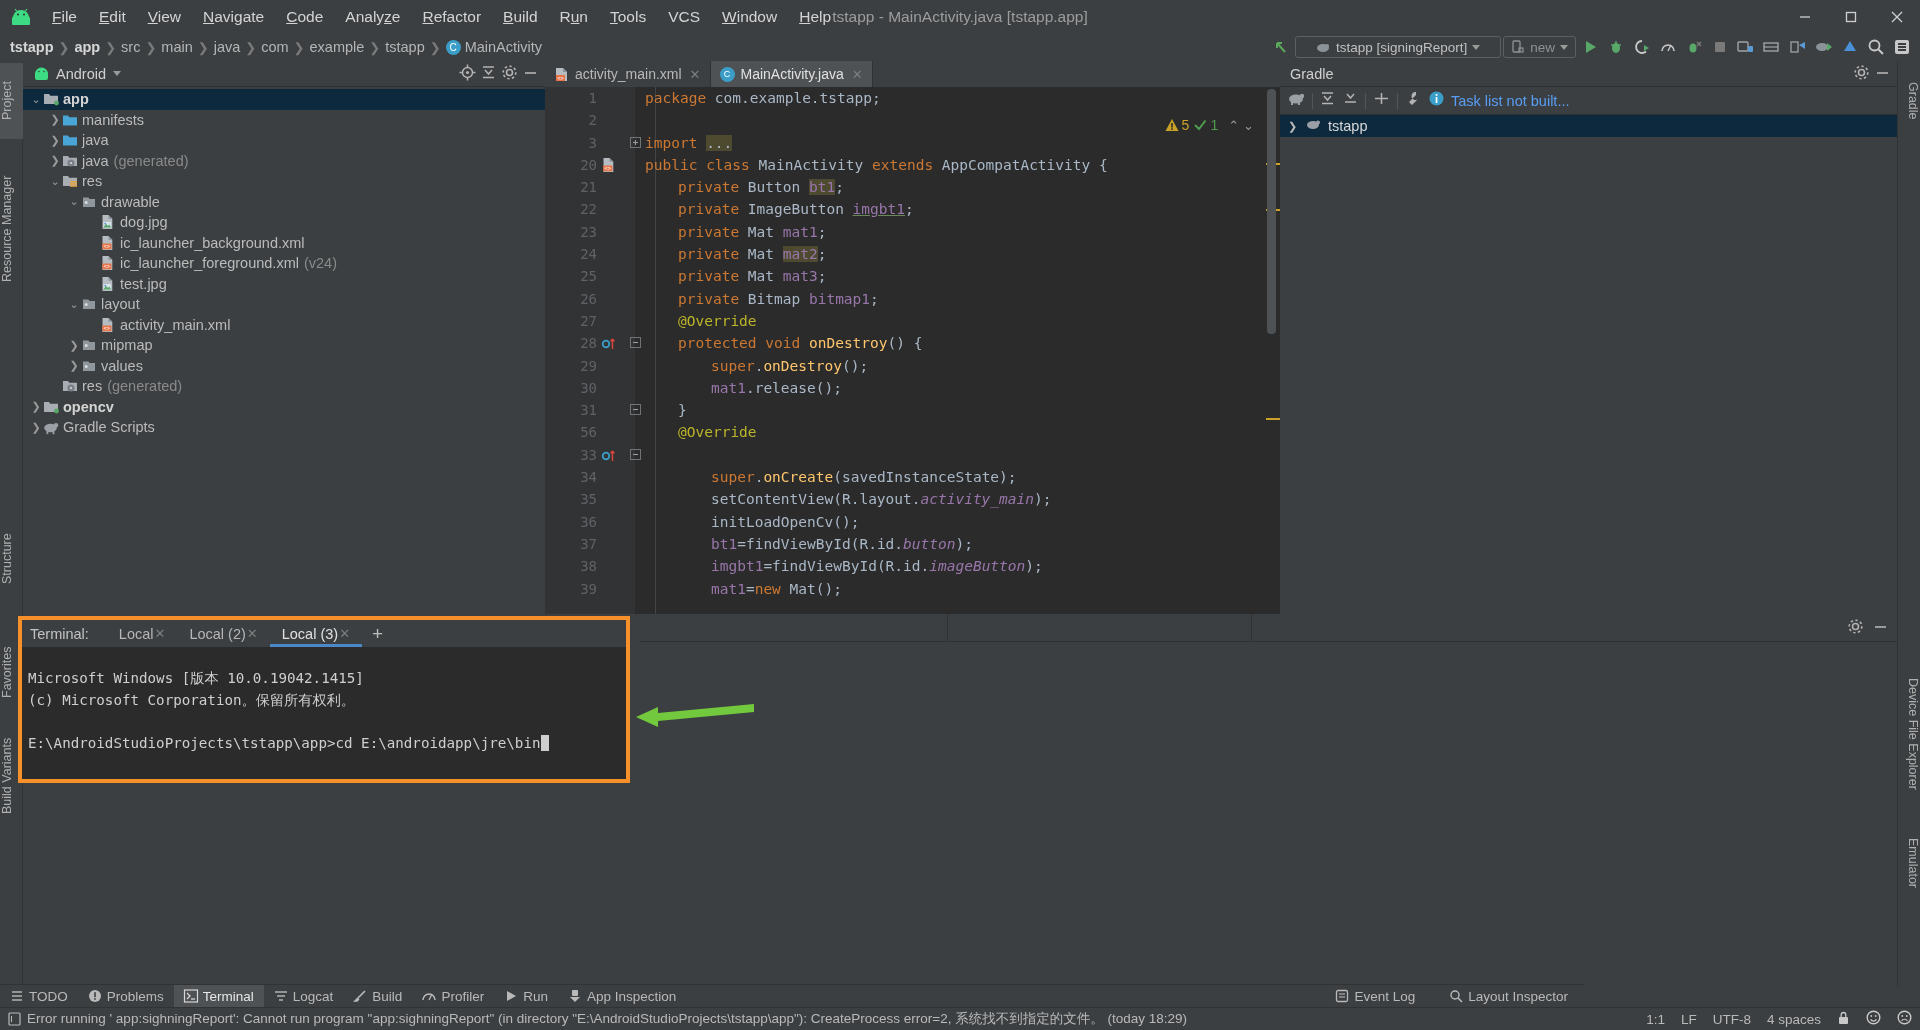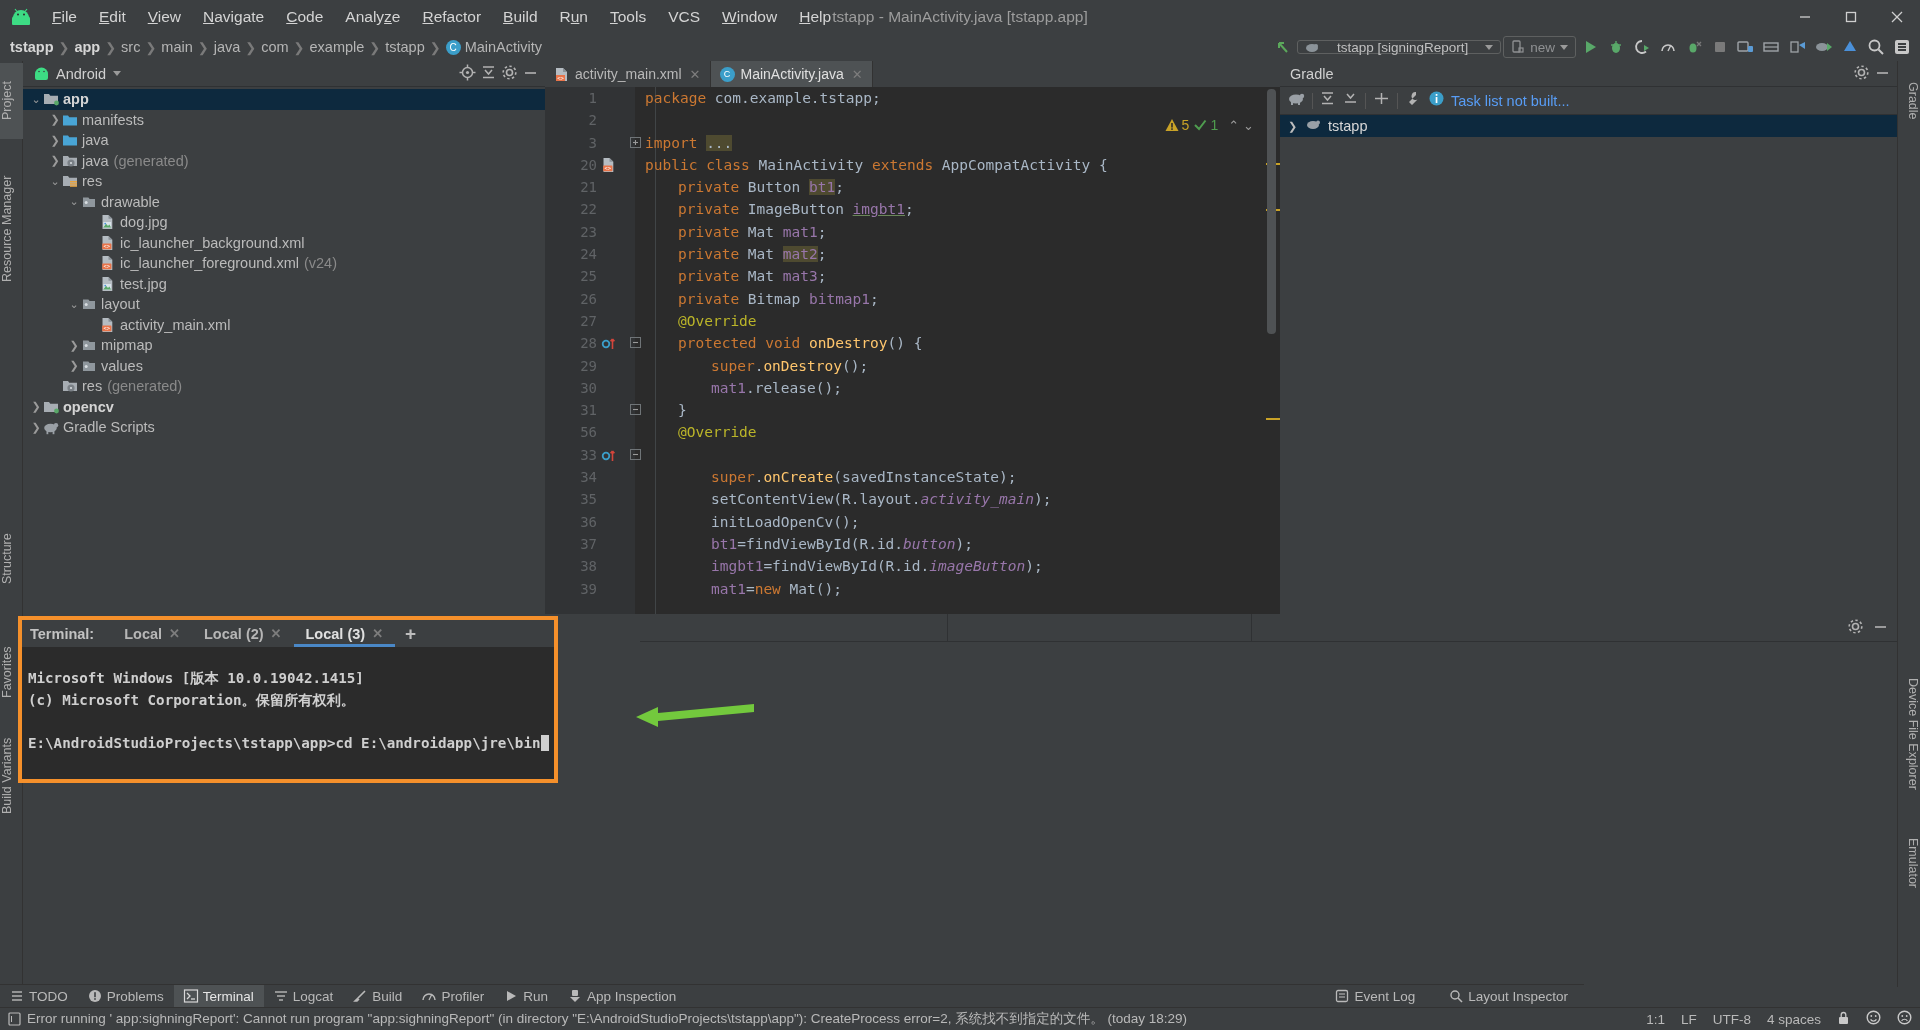--- a/index.html
+++ b/index.html
@@ -44,22 +44,22 @@
   .crumb-cls {
     width: 15px; height: 15px; border-radius: 50%; background: #3b9ec9;
     color: #fff; font-size: 10px; display: inline-flex; align-items: center; justify-content: center;
     margin-right: 4px;
   }
   .toolbar-right {
     position: absolute; right: 0; top: 0; height: 28px; display: flex; align-items: center; gap: 2px; padding-right: 6px;
   }
   .tb-icon { width: 24px; height: 22px; display:flex; align-items:center; justify-content:center; }
   .runcfg {
-    display: flex; align-items: center; gap: 17px; border: 1px solid #5e6060; border-radius: 3px;
-    height: 14px; padding: 0 7px; font-size: 13.5px; color: #c0c0c0;
+    display: flex; align-items: center; gap: 5px; border: 1px solid #5e6060; border-radius: 3px;
+    height: 22px; padding: 0 20px; font-size: 13.5px; color: #c0c0c0;
   }
   .devsel {
     display: flex; align-items: center; gap: 5px; border: 1px solid #5e6060; border-radius: 3px;
     height: 22px; padding: 0 7px; font-size: 13.5px; color: #8f9193;
   }
   .caret { width:0;height:0;border-left:4px solid transparent;border-right:4px solid transparent;border-top:5px solid #9a9a9a; }
 
   
   .leftstrip {
     position: absolute; top: 61px; left: 0; width: 23px; bottom: 43px; background: #3c3f41;
@@ -170,27 +170,27 @@
   
   .botright {
     position: absolute; left: 640px; top: 614px; right: 23px; height: 160px; background: #3c3f41;
   }
   .br-hdr { height: 28px; border-bottom: 1px solid #2f3133; position: relative; }
   .br-hdr .acts { position:absolute; right: 8px; top: 0; height: 28px; display:flex; align-items:center; gap: 8px; }
   .br-div { position: absolute; top: 0; bottom: 0; width: 1px; background: #2f3133; }
 
   
   .terminal {
-    position: absolute; left: 18px; top: 616px; width: 540px; height: 167px;
-    border: 4px solid #f5902b; background: #3c3f41; font-weight: bold;
+    position: absolute; left: 18px; top: 616px; width: 612px; height: 167px;
+    border: 4px solid #f5902b; background: #3c3f41;
   }
   .term-tabs { height: 27px; background: #3c3f41; display: flex; align-items: center; padding-left: 8px; gap: 0; }
   .tt-label { font-size: 14.5px; color: #c2c2c2; margin-right: 18px; }
   .tt {
-    position: relative; display: flex; align-items: center; gap: 7px; padding: 0 12px; height: 27px;
+    position: relative; display: flex; align-items: center; gap: 1px; padding: 0 12px; height: 27px;
     font-size: 14.5px; color: #b6b6b6;
   }
   .tt.active { color: #e0e0e0; }
   .tt.active:after {
     content: ""; position: absolute; left: 0; right: 0; bottom: 0; height: 3px; background: #4a88c7;
   }
   .tt .x { color: #7d7d7d; font-size: 13px; }
   .tplus { font-size: 19px; color: #bdbdbd; padding: 0 10px; line-height: 1; }
   .term-body {
     position: absolute; top: 27px; left: 0; right: 0; bottom: 0; background: #2b2b2b;

